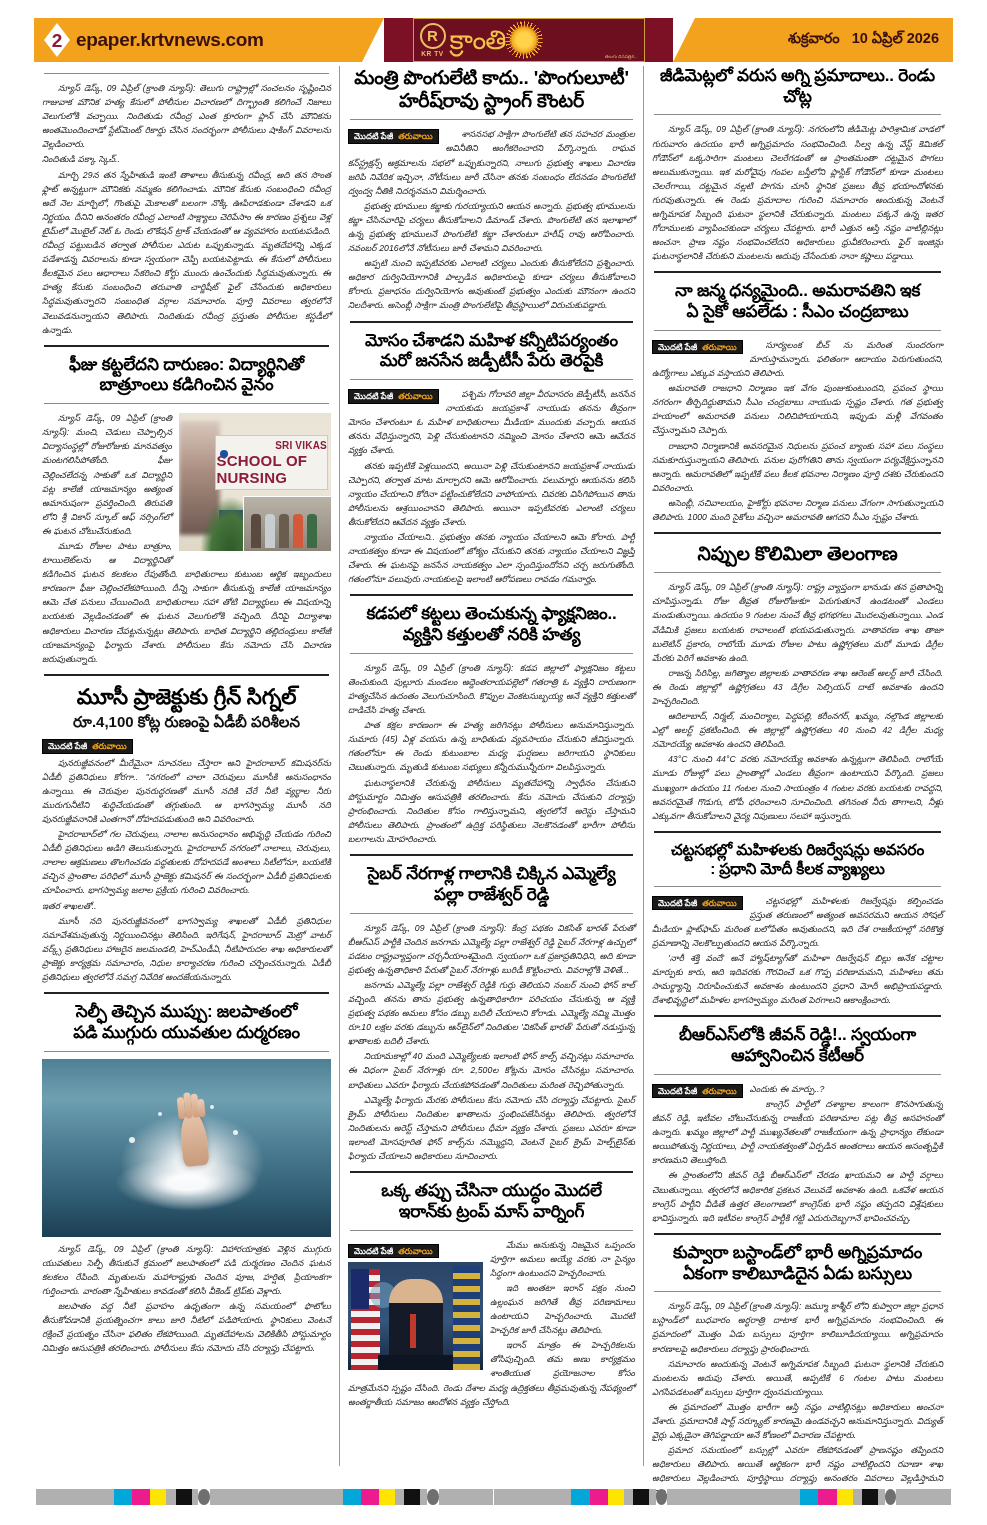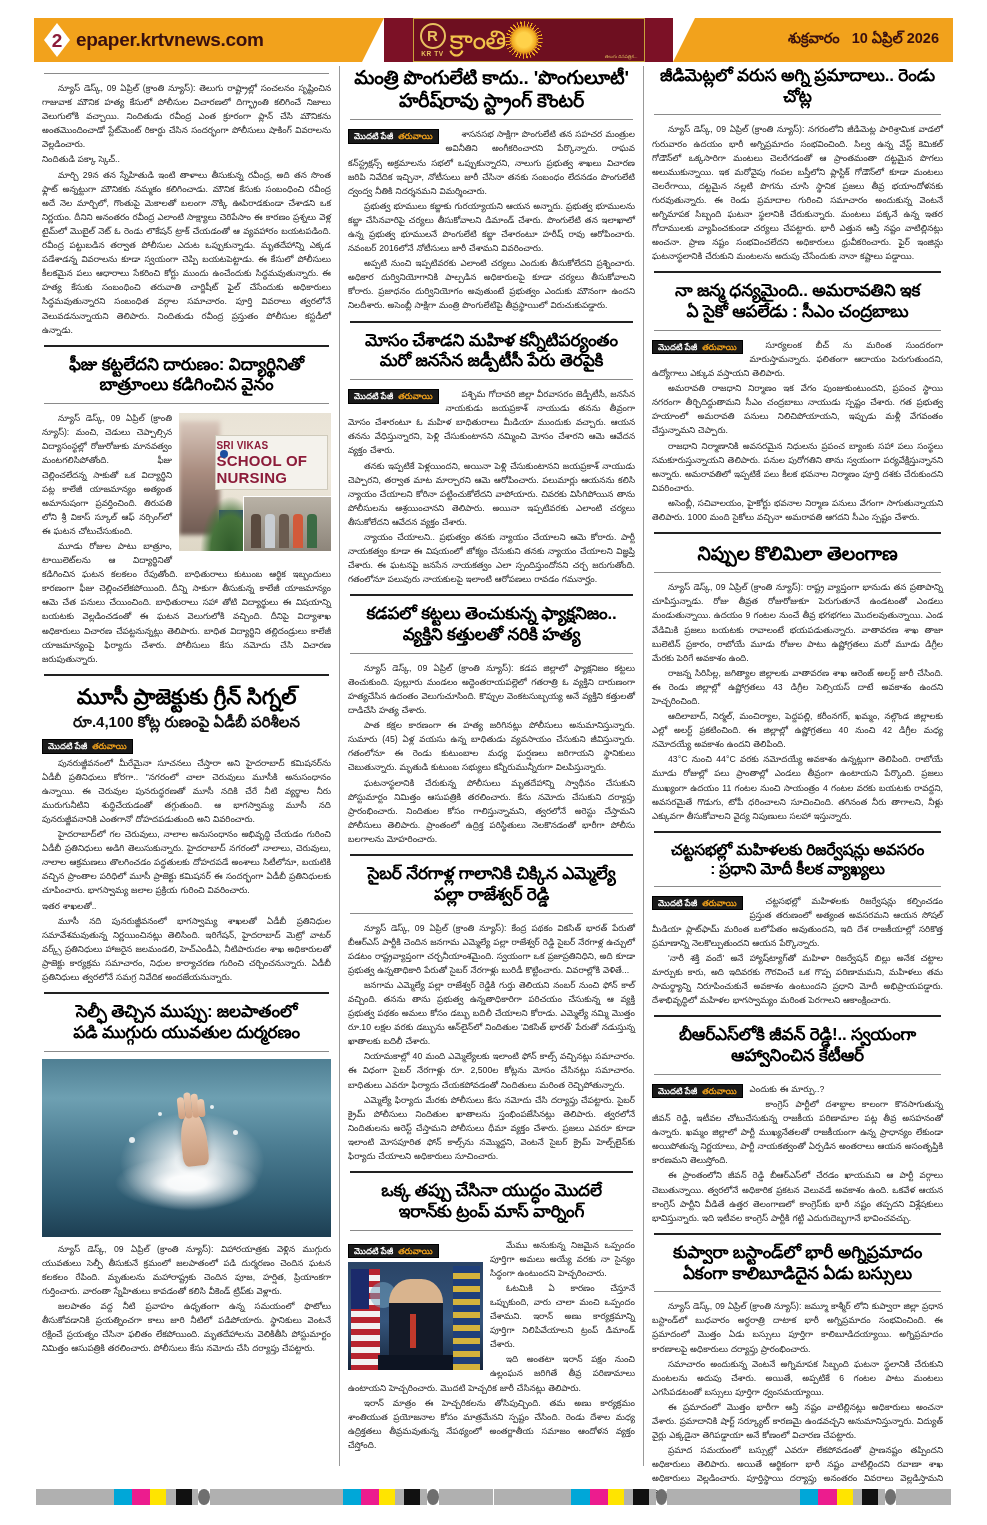--- a/index.html
+++ b/index.html
@@ -140,38 +140,38 @@
     padding:2px 5px; gap:5px; margin:5px 0 2px 0; line-height:1;
     border:1px solid #000;
   }
   .badge .b1 { color:#ffffff; font-size:8.5px; font-weight:bold; }
   .badge .b2 { color:#F2A21C; font-size:8.5px; font-weight:bold; }
 
   .body {
     font-size:8.7px; line-height:1.62; text-align:justify; color:#1a1a1a;
     text-justify:inter-word; hyphens:auto; word-spacing:0.5px;
   }
-  .body p { margin-bottom:1px; text-indent:16px; }
+  .body p { margin-bottom:1px; text-indent:16px;font-style:italic; }
   .body p.noind { text-indent:0; }
 
   .wrapimg { float:right; margin:2px 0 4px 7px; }
   .wrapimg-l { float:left; margin:2px 7px 4px 0; }
 
   
   .photo { position:relative; overflow:hidden; background:#c9c9c9; }
 
   
   .ph-nursing {
     width:152px; height:138px;
     background:linear-gradient(180deg,#e9e3d6 0%,#efe9dd 40%,#ded7c6 100%);
   }
   .ph-nursing .sign {
     position:absolute; left:24%; top:16%; width:74%; height:40%;
     background:#f4f2ec; border:1px solid #cfcabb;
-    display:flex; flex-direction:column; align-items:flex-start; justify-content:center;
+    display:flex; flex-direction:column; align-items:flex-end; justify-content:center;
     gap:1px;
   }
   .ph-nursing .sign .s1 { color:#8C1C3A; font-weight:bold; font-size:10px; letter-spacing:.2px;}
   .ph-nursing .sign .s2 { color:#8C1C3A; font-weight:bold; font-size:15px; letter-spacing:.2px;}
   .ph-nursing .logo-dot {
     position:absolute; left:27%; top:27%; width:8px; height:8px;
     border-radius:50%; background:#1b4fa0;
   }
   .ph-nursing .blurperson {
     position:absolute; left:0; top:6%; width:27%; height:82%;
@@ -459,21 +459,20 @@
           <div class="flagL"></div>
           <div class="seal"></div>
           <div class="person"></div>
           <div class="tie"></div>
           <div class="flagR"></div>
           <div class="podium"></div>
         </div>
       </div>
       <div class="body">
         <p>మేము అనుకున్న నిజమైన ఒప్పందం పూర్తిగా అమలు అయ్యే వరకు నా సైన్యం సిద్ధంగా ఉంటుందని హెచ్చరించారు.</p>
-        <p>ఓటమికి ఏ కారణం చేస్తూనే ఒప్పుకుంది, వారు చాలా మంచి ఒప్పందం చేశామని. ఇరాన్ అణు కార్యక్రమాన్ని పూర్తిగా నిలిపివేయాలని ట్రంప్ డిమాండ్ చేశారు.</p>
         <p>ఇది అంతటా ఇరాన్ పక్షం నుంచి ఉల్లంఘన జరిగితే తీవ్ర పరిణామాలు ఉంటాయని హెచ్చరించారు. మొదటి హెచ్చరిక జారీ చేసినట్లు తెలిపారు.</p>
         <p>ఇరాన్ మాత్రం ఈ హెచ్చరికలను తోసిపుచ్చింది. తమ అణు కార్యక్రమం శాంతియుత ప్రయోజనాల కోసం మాత్రమేనని స్పష్టం చేసింది. రెండు దేశాల మధ్య ఉద్రిక్తతలు తీవ్రమవుతున్న నేపథ్యంలో అంతర్జాతీయ సమాజం ఆందోళన వ్యక్తం చేస్తోంది.</p>
       </div>
     </div>
   </div>
 
   <div class="col col-3 colpad">
 
     <div>
       <div class="hl hl-md">జీడిమెట్లలో వరుస అగ్ని ప్రమాదాలు.. రెండు చోట్ల</div>

